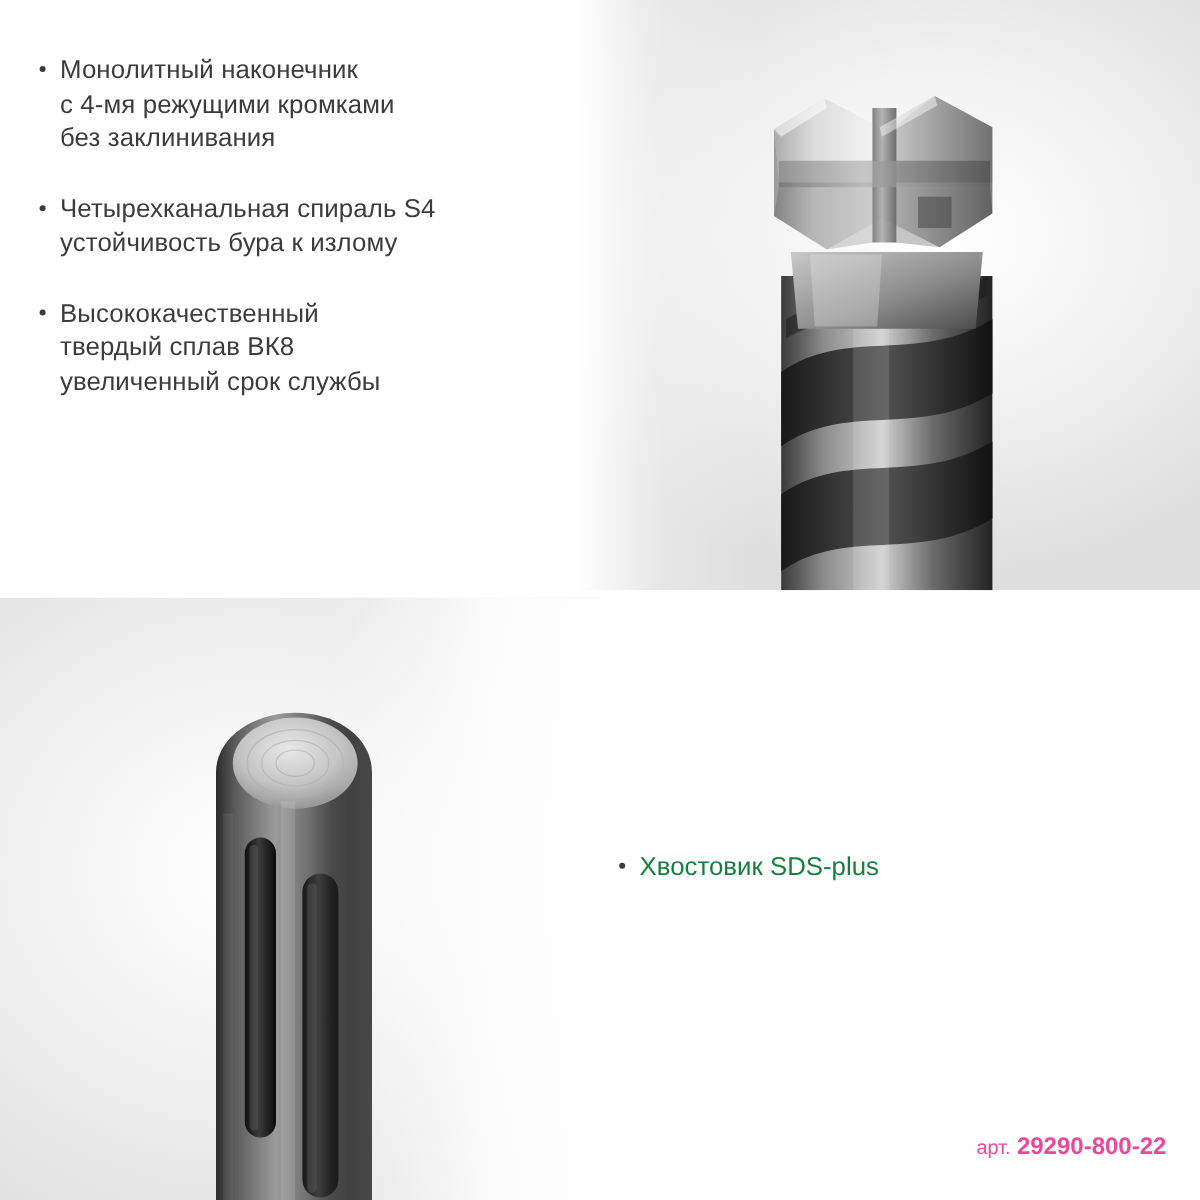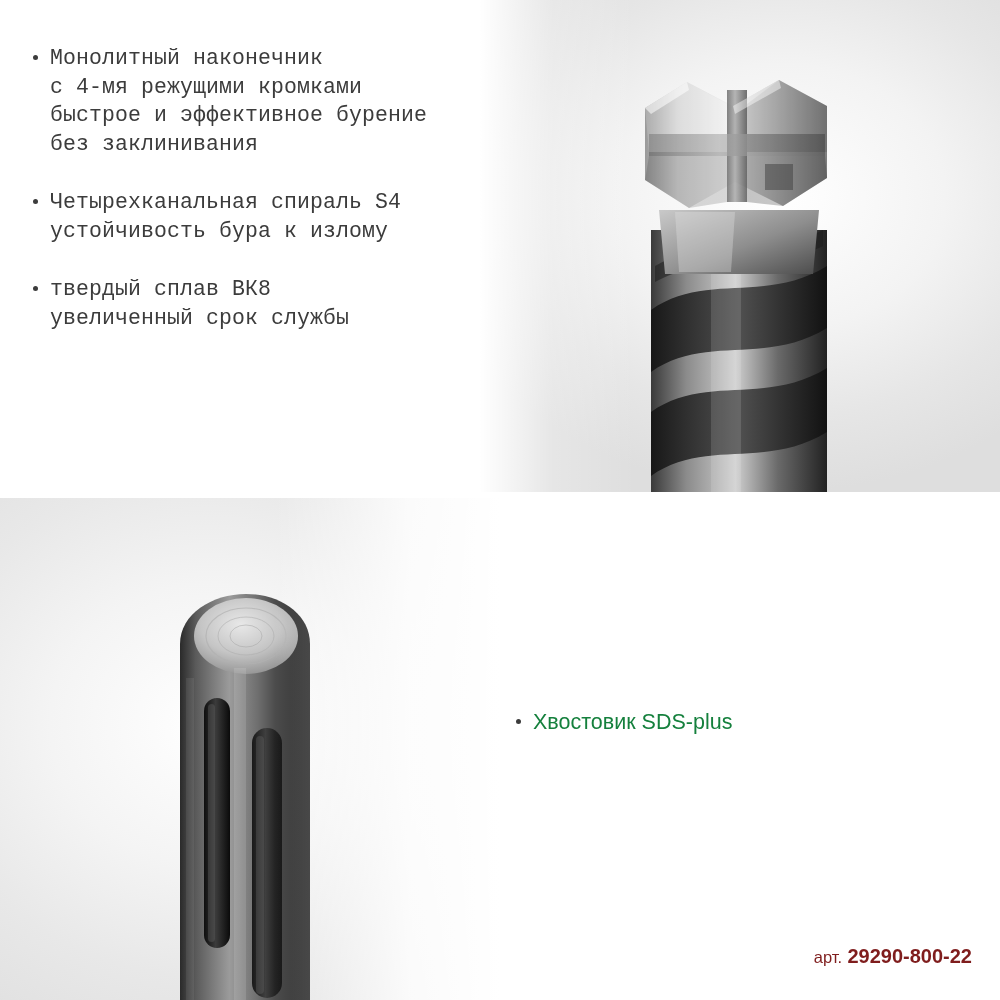--- a/index.html
+++ b/index.html
@@ -48,21 +48,20 @@
     height: 492px;
     background: linear-gradient(to right, rgba(255,255,255,1) 0%, rgba(255,255,255,0.25) 14%, rgba(255,255,255,0) 30%);
   }
 
   
   .bullets {
     position: absolute;
     left: 30px;
     top: 44px;
     width: 450px;
-    font-family: Liberation Mono, monospace;
   }
   .bullet {
     position: relative;
     margin-bottom: 30px;
     padding-left: 20px;
     color: #3c3c3c;
     font-size: 21.5px;
     line-height: 28.5px;
     letter-spacing: 0.1px;
   }
@@ -133,21 +132,21 @@
     width: 5px;
     height: 5px;
     border-radius: 50%;
     background: #3c3c3c;
   }
 
   .article-code {
     position: absolute;
     right: 28px;
     bottom: 32px;
-    color: #7f1d1d;
+    color: #ec4899;
     font-size: 19px;
     white-space: nowrap;
     margin-left: 20px;
   }
   .article-code .label { font-size: 16.5px; }
   .article-code .value { font-weight: bold; font-size: 20px; }
 
   
   .bit-top {
     position: absolute;
@@ -237,32 +236,32 @@
     </div>
 
     <div class="photo-vignette"></div>
 
     <div class="bullets">
 
       <div class="bullet">
         <span class="dot"></span>
         <span class="line">Монолитный наконечник</span>
         <span class="line">с 4-мя режущими кромками</span>
-        <span class="line">быстрое и эффективное бурение</span>
         <span class="line">без заклинивания</span>
       </div>
 
       <div class="bullet">
         <span class="dot"></span>
         <span class="line">Четырехканальная спираль S4</span>
         <span class="line">устойчивость бура к излому</span>
       </div>
 
       <div class="bullet">
         <span class="dot"></span>
+        <span class="line">Высококачественный</span>
         <span class="line">твердый сплав ВК8</span>
         <span class="line">увеличенный срок службы</span>
       </div>
 
     </div>
   </div>
 
   <div class="divider"></div>
 
   <div class="panel-bottom">

